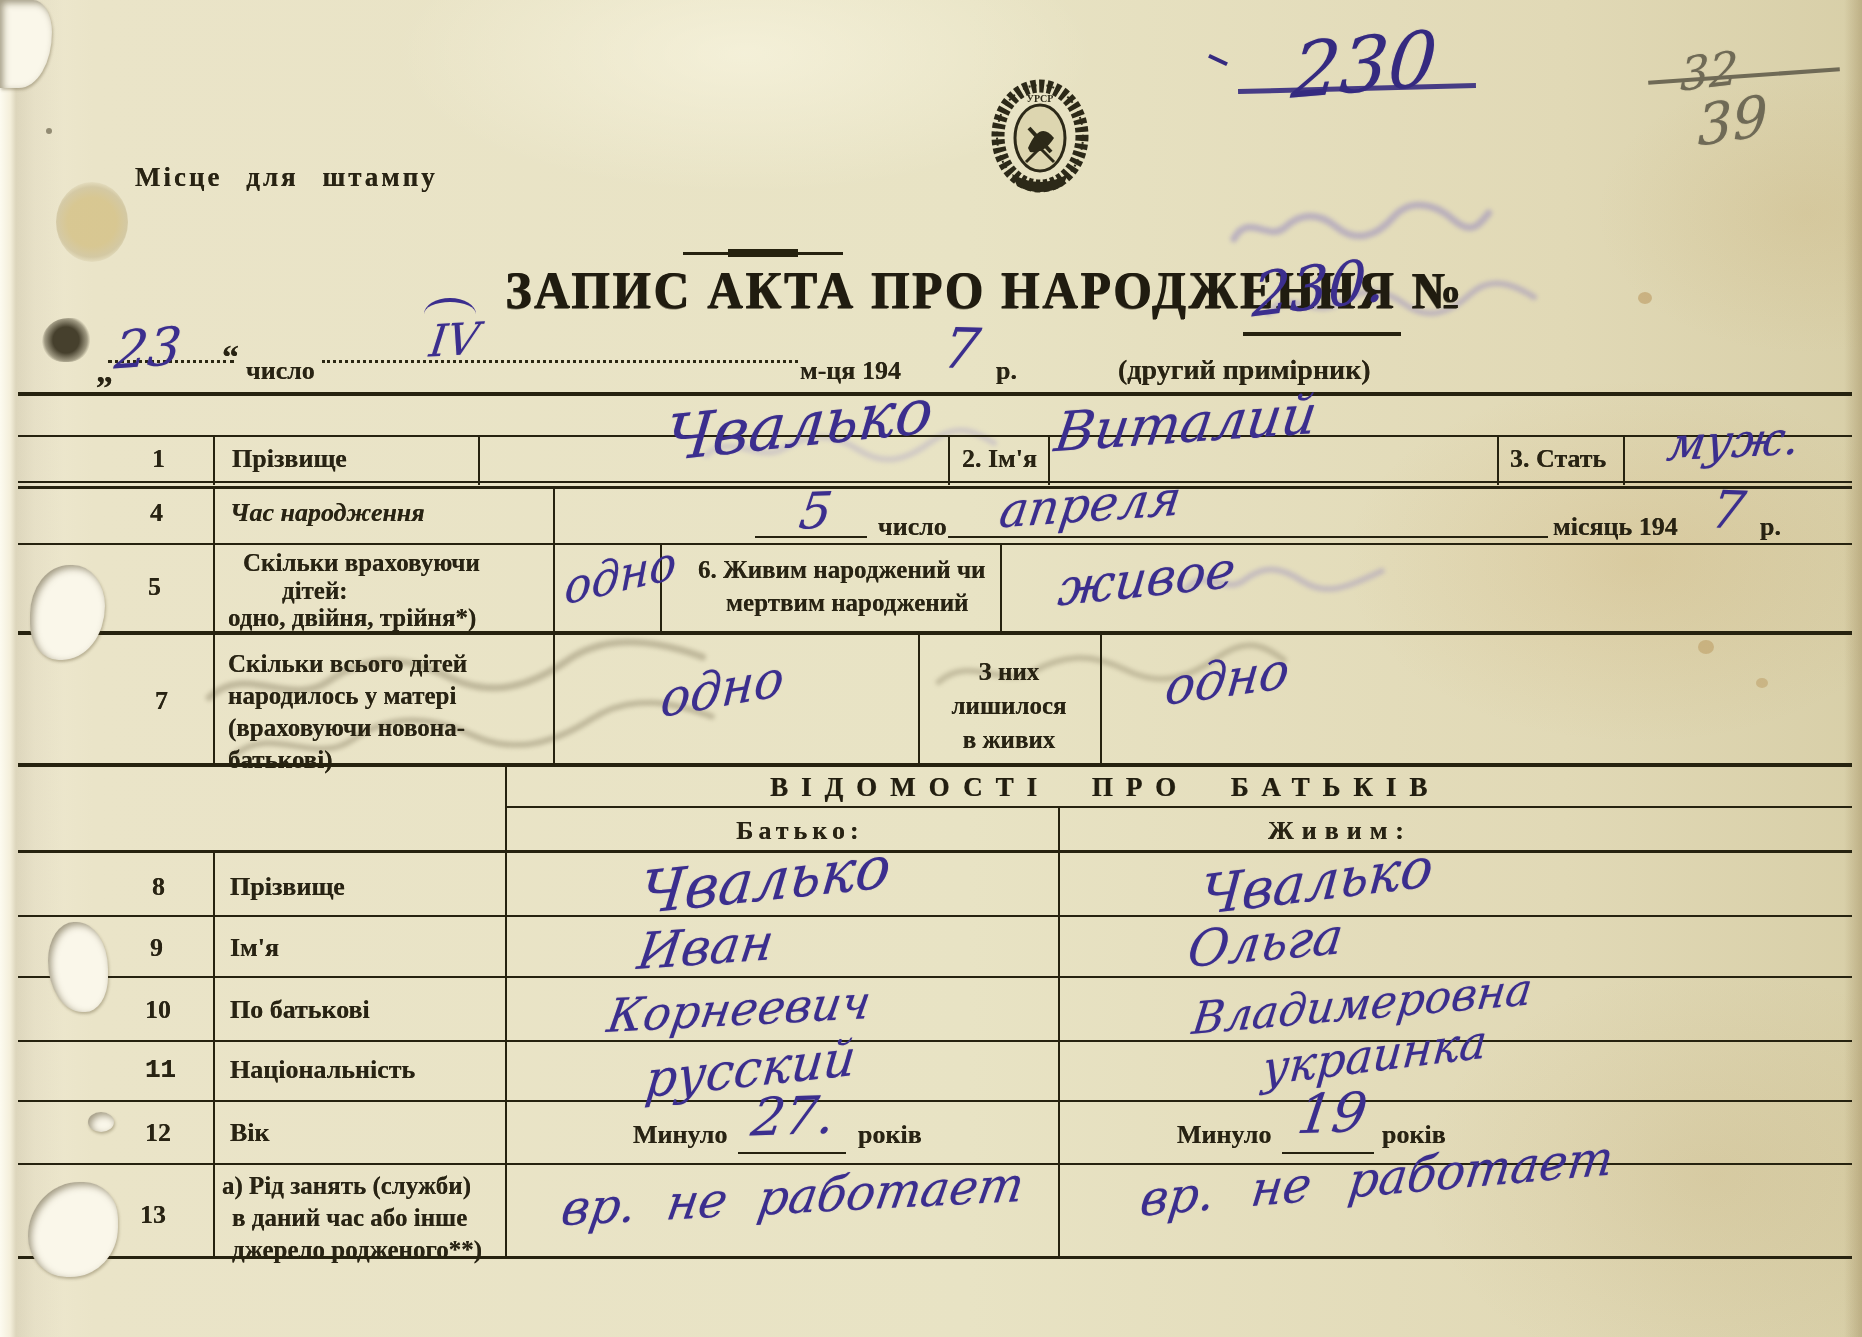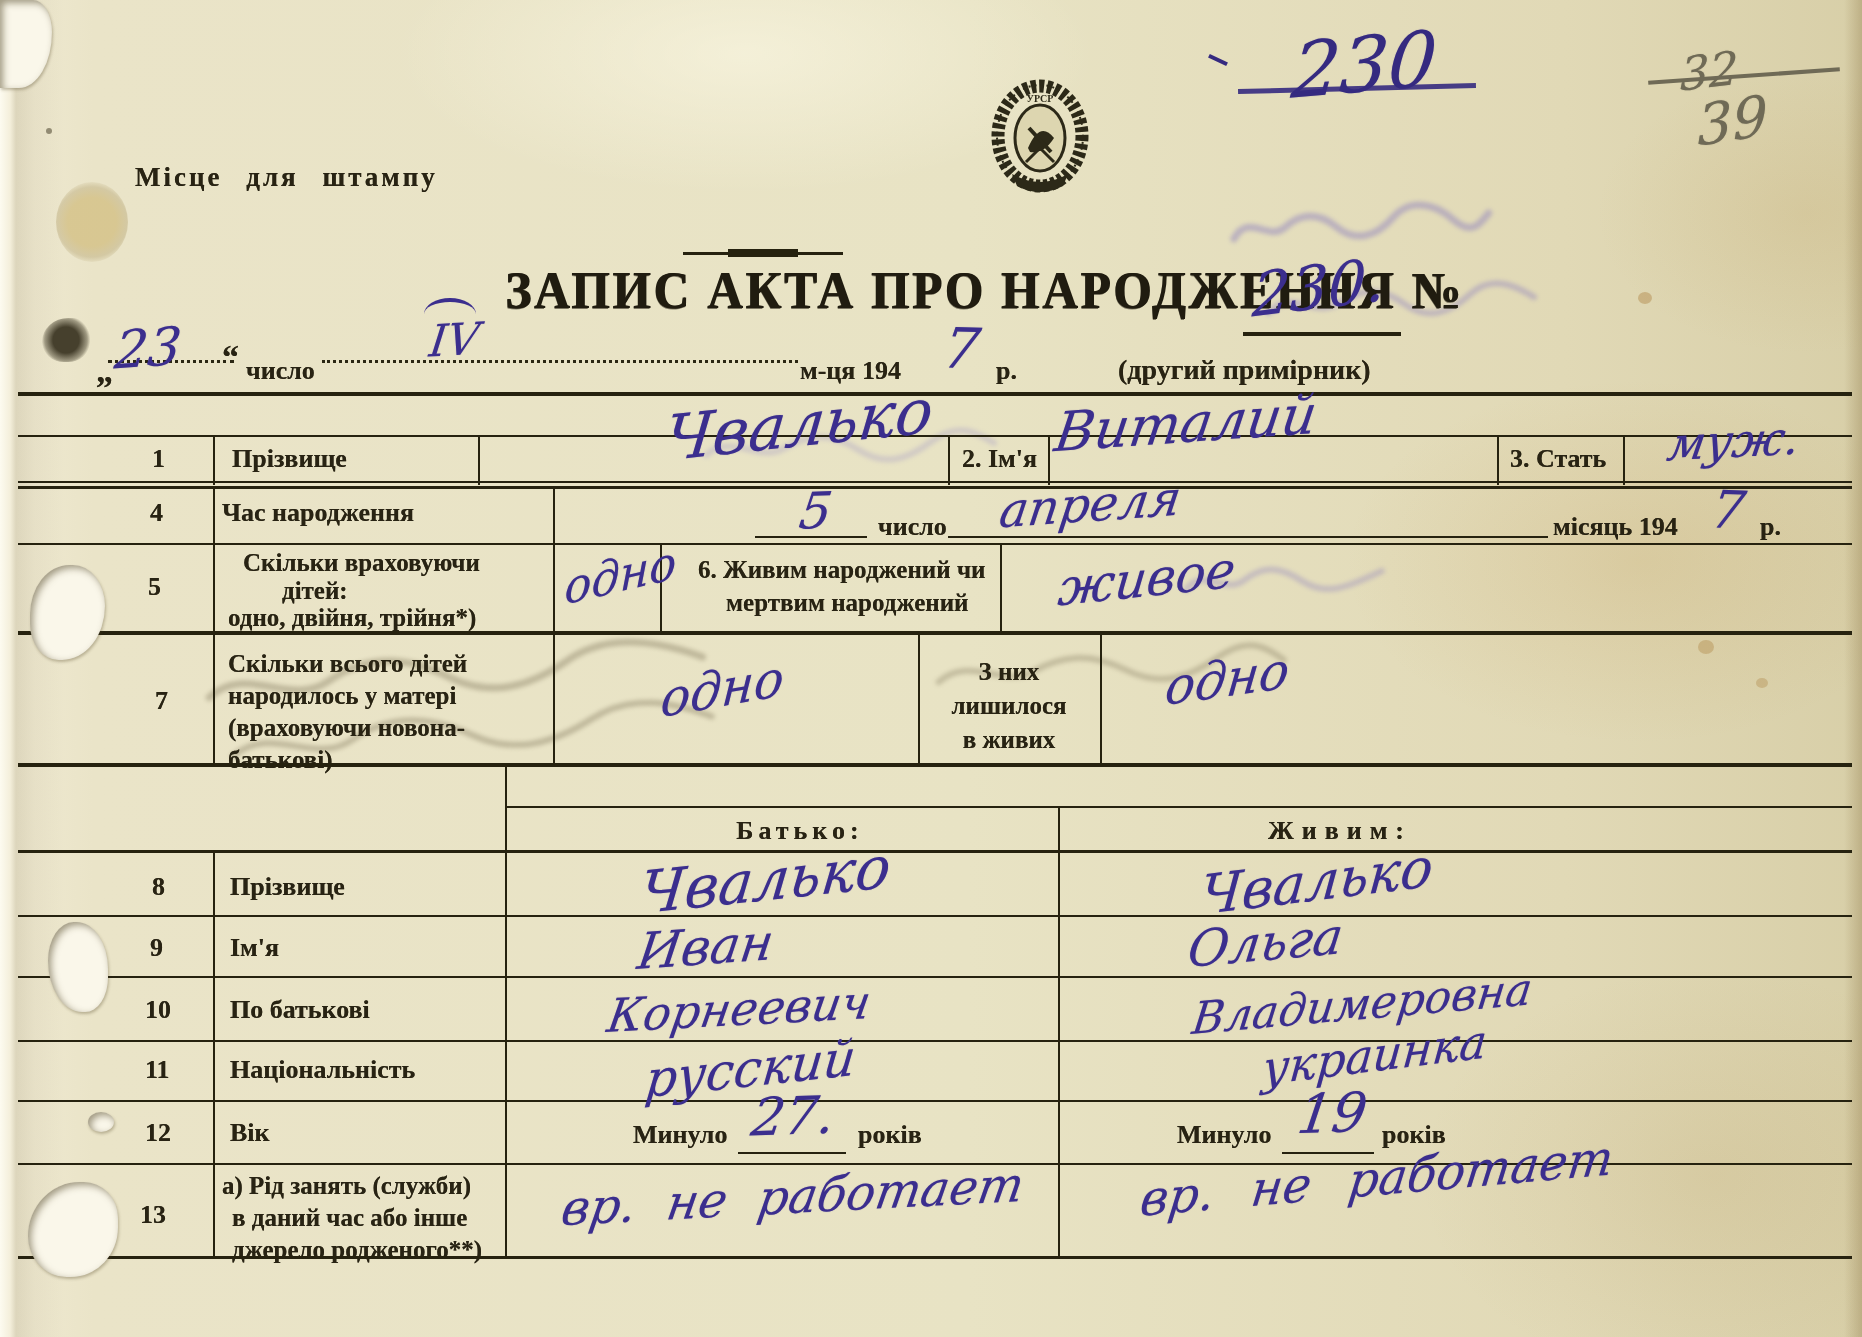--- a/index.html
+++ b/index.html
@@ -135,21 +135,21 @@
   <div class="hw" style="left:1055px;top:392px;font-size:54px;transform:rotate(-4deg) skewX(-12deg);">Виталий</div>
   <div class="vl" style="left:1497px;top:435px;height:50px;"></div>
   <div class="lbl" style="left:1510px;top:444px;">3. Стать</div>
   <div class="vl" style="left:1623px;top:435px;height:50px;"></div>
   <div class="hw" style="left:1668px;top:414px;font-size:46px;transform:rotate(-3deg) skewX(-12deg);">муж.</div>
   <div class="hl" style="left:18px;top:481px;width:1834px;"></div>
   <div class="hl" style="left:18px;top:486px;width:1834px;height:3px;"></div>
 
   <div class="lbl" style="left:150px;top:498px;">4</div>
   <div class="vl" style="left:213px;top:489px;height:54px;"></div>
-  <div class="lbl" style="left:222px;top:498px;">Час народження</div>
+  <div class="lbl" style="left:230px;top:498px;font-style:italic;">Час народження</div>
   <div class="vl" style="left:553px;top:489px;height:54px;"></div>
   <div class="hw" style="left:800px;top:482px;font-size:50px;transform:rotate(-2deg) skewX(-10deg);">5</div>
   <div class="hl" style="left:755px;top:536px;width:112px;"></div>
   <div class="lbl" style="left:878px;top:512px;">число</div>
   <div class="hl" style="left:948px;top:536px;width:600px;"></div>
   <div class="hw" style="left:1000px;top:476px;font-size:48px;transform:rotate(-4deg) skewX(-12deg);">апреля</div>
   <div class="lbl" style="left:1553px;top:512px;">місяць 194</div>
   <div class="hw" style="left:1712px;top:480px;font-size:52px;transform:rotate(2deg) skewX(-6deg);">7</div>
   <div class="lbl" style="left:1760px;top:512px;">р.</div>
   <div class="hl" style="left:18px;top:543px;width:1834px;"></div>
@@ -177,20 +177,21 @@
   <div class="vl" style="left:553px;top:635px;height:128px;"></div>
   <div class="hw" style="left:660px;top:660px;font-size:50px;transform:rotate(-10deg) skewX(-14deg);">одно</div>
   <div class="vl" style="left:918px;top:635px;height:128px;"></div>
   <div class="lbl sm" style="left:918px;top:658px;width:182px;text-align:center;">З них</div>
   <div class="lbl sm" style="left:918px;top:692px;width:182px;text-align:center;">лишилося</div>
   <div class="lbl sm" style="left:918px;top:726px;width:182px;text-align:center;">в живих</div>
   <div class="vl" style="left:1100px;top:635px;height:128px;"></div>
   <div class="hw" style="left:1165px;top:650px;font-size:50px;transform:rotate(-8deg) skewX(-14deg);">одно</div>
   <div class="hl" style="left:18px;top:763px;width:1834px;height:4px;"></div>
 
+  <div class="section-title" style="left:770px;top:772px;">ВІДОМОСТІ ПРО БАТЬКІВ</div>
   <div class="hl" style="left:505px;top:806px;width:1347px;"></div>
   <div class="vl" style="left:505px;top:763px;height:493px;"></div>
   <div class="vl" style="left:1058px;top:806px;height:450px;"></div>
   <div class="lbl" style="left:700px;top:816px;width:200px;text-align:center;letter-spacing:5px;">Батько:</div>
   <div class="lbl" style="left:1240px;top:816px;width:200px;text-align:center;letter-spacing:8px;">Живим:</div>
   <div class="hl" style="left:18px;top:850px;width:1834px;height:3px;"></div>
   <div class="vl" style="left:213px;top:850px;height:406px;"></div>
 
   <div class="lbl" style="left:152px;top:872px;">8</div>
   <div class="lbl" style="left:230px;top:872px;">Прізвище</div>
@@ -203,21 +204,21 @@
   <div class="hw" style="left:638px;top:918px;font-size:50px;transform:rotate(-4deg) skewX(-12deg);">Иван</div>
   <div class="hw" style="left:1188px;top:914px;font-size:50px;transform:rotate(-5deg) skewX(-12deg);">Ольга</div>
   <div class="hl" style="left:18px;top:976px;width:1834px;"></div>
 
   <div class="lbl" style="left:145px;top:995px;">10</div>
   <div class="lbl" style="left:230px;top:995px;">По батькові</div>
   <div class="hw" style="left:608px;top:982px;font-size:46px;transform:rotate(-3deg) skewX(-12deg);">Корнеевич</div>
   <div class="hw" style="left:1192px;top:978px;font-size:44px;transform:rotate(-5deg) skewX(-12deg);">Владимеровна</div>
   <div class="hl" style="left:18px;top:1040px;width:1834px;"></div>
 
-  <div class="lbl" style="left:145px;top:1055px;">11</div>
+  <div class="lbl" style="left:145px;top:1055px;font-family:Liberation Mono, monospace;">11</div>
   <div class="lbl" style="left:230px;top:1055px;">Національність</div>
   <div class="hw" style="left:645px;top:1040px;font-size:50px;transform:rotate(-6deg) skewX(-12deg);">русский</div>
   <div class="hw" style="left:1262px;top:1028px;font-size:46px;transform:rotate(-7deg) skewX(-12deg);">украинка</div>
   <div class="hl" style="left:18px;top:1100px;width:1834px;"></div>
 
   <div class="lbl" style="left:145px;top:1118px;">12</div>
   <div class="lbl" style="left:230px;top:1118px;">Вік</div>
   <div class="lbl" style="left:633px;top:1120px;">Минуло</div>
   <div class="hl" style="left:738px;top:1152px;width:108px;"></div>
   <div class="hw" style="left:752px;top:1086px;font-size:52px;transform:rotate(-2deg) skewX(-10deg);">27.</div>

